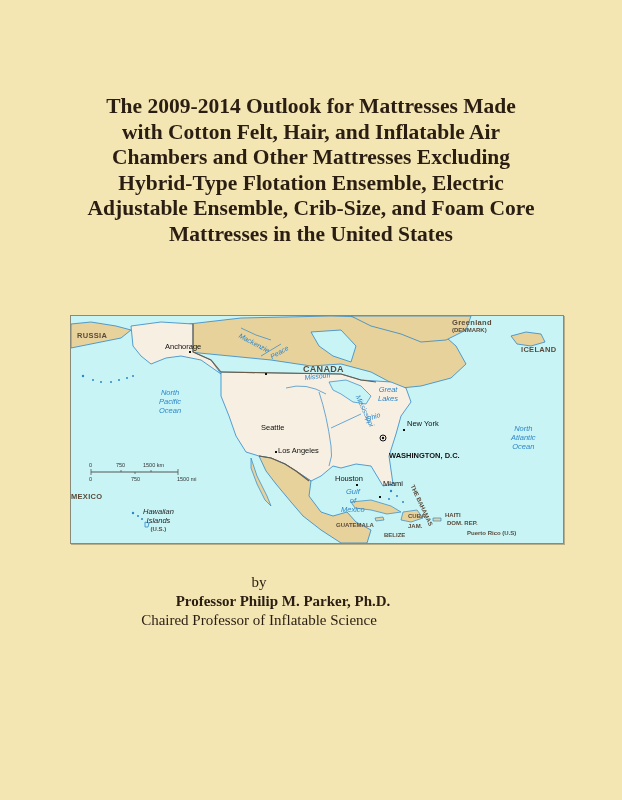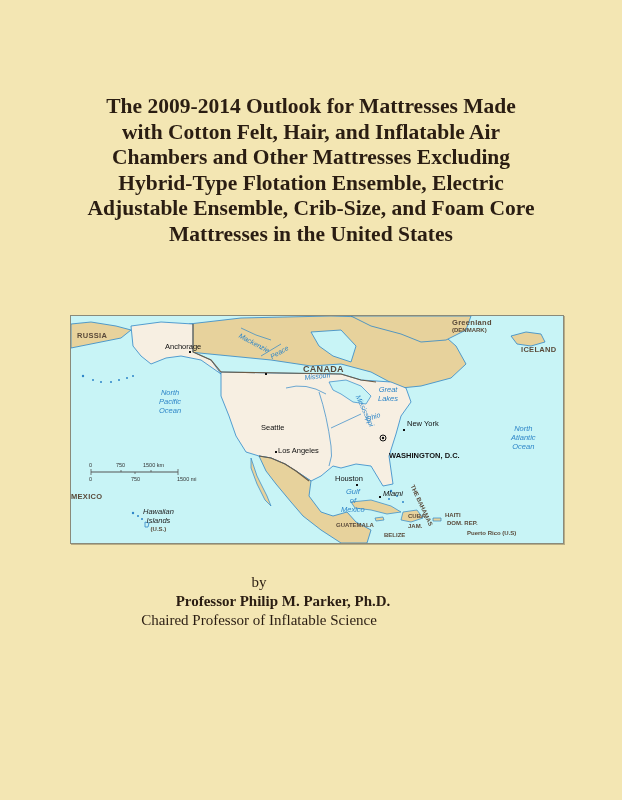--- a/index.html
+++ b/index.html
@@ -132,21 +132,21 @@
   <div class="lbl water" style="left:72px;top:191px;color:#222;">
     <div>Hawaiian</div>
     <div>Islands</div>
     <div class="small-country" style="font-style:normal;color:#5a4a3a;">(U.S.)</div>
   </div>
 
   <span class="lbl city" style="left:94px;top:26px;">Anchorage</span>
   <span class="lbl city" style="left:190px;top:60px;margin-top:47px;">Seattle</span>
   <span class="lbl city" style="left:207px;top:130px;">Los Angeles</span>
   <span class="lbl city" style="left:264px;top:158px;">Houston</span>
-  <span class="lbl city" style="left:312px;top:173px;font-style:italic;">Miami</span>
+  <span class="lbl city" style="left:312px;top:163px;">Miami</span>
   <span class="lbl city" style="left:336px;top:103px;">New York</span>
   <span class="lbl dc" style="left:318px;top:118px;">WASHINGTON, D.C.</span>
 
   <div class="lbl water" style="left:88px;top:72px;">
     <div>North</div>
     <div>Pacific</div>
     <div>Ocean</div>
   </div>
   <div class="lbl water" style="left:440px;top:108px;">
     <div>North</div>

